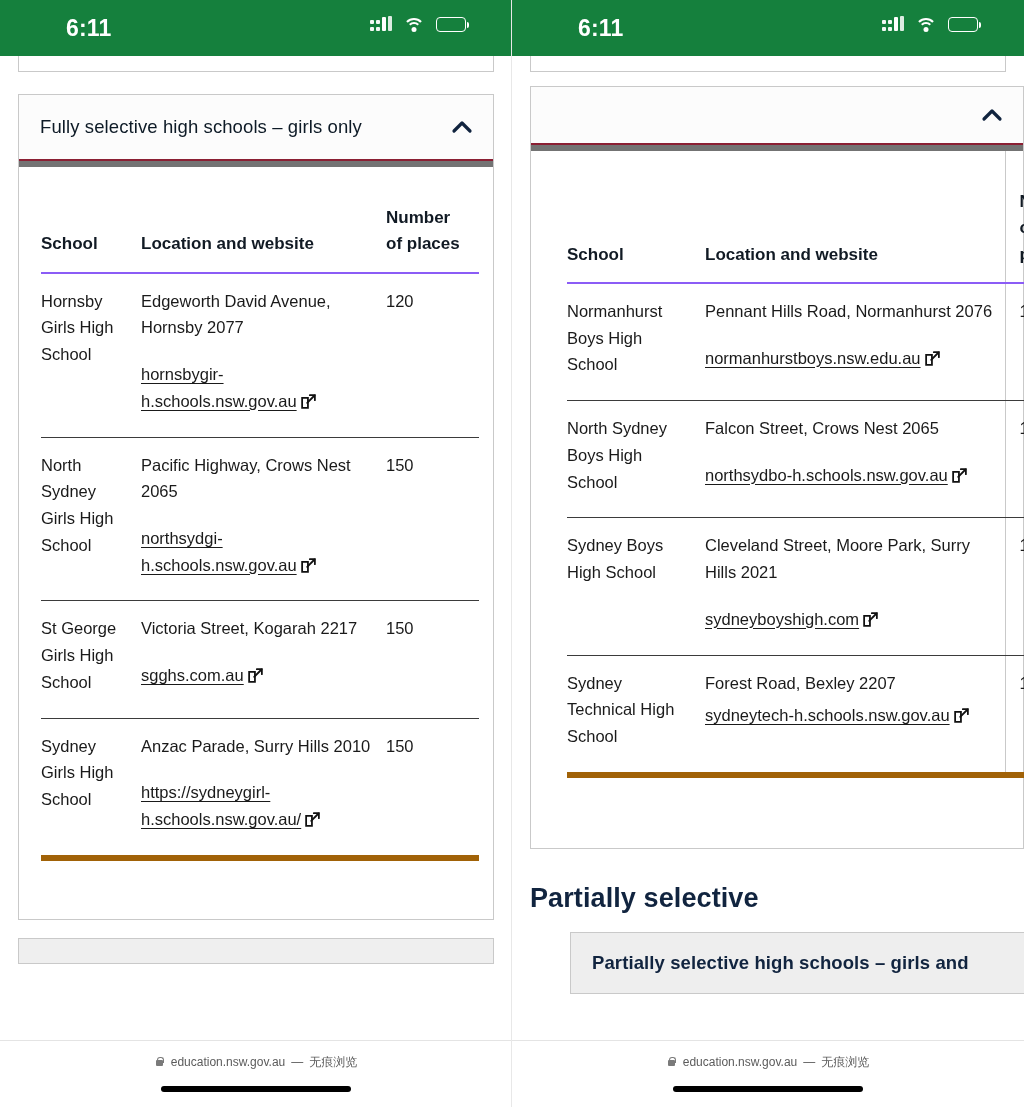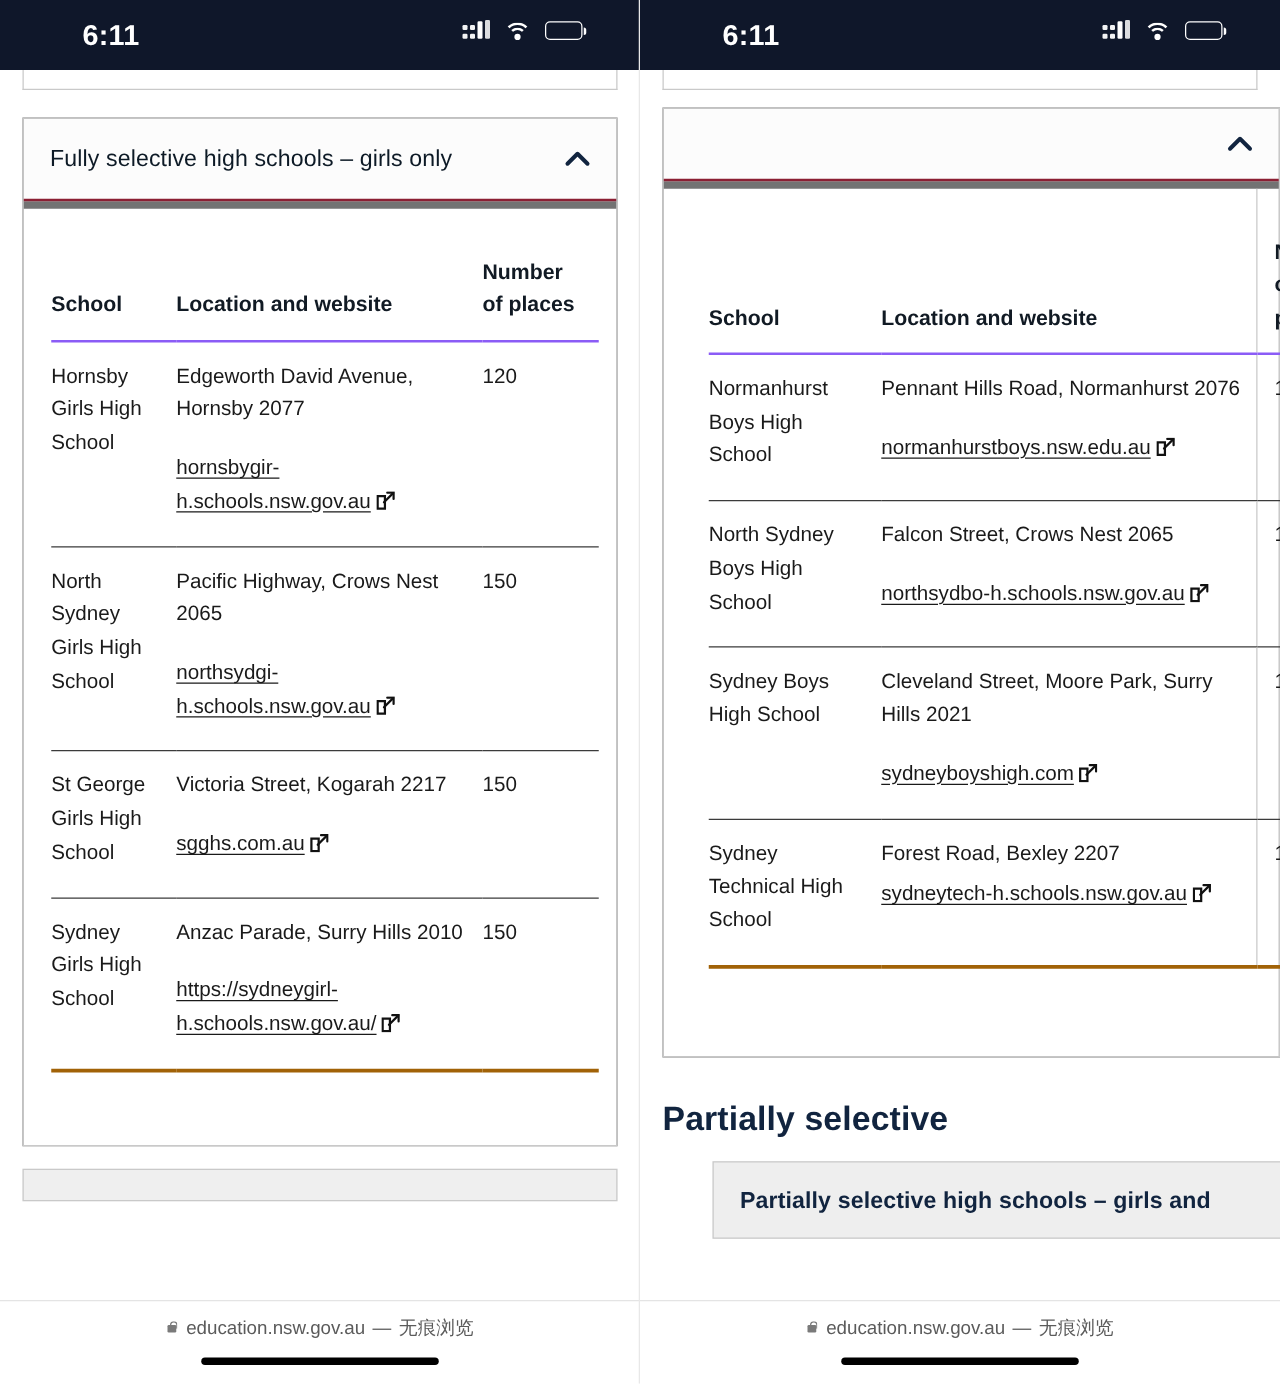--- a/index.html
+++ b/index.html
@@ -14,21 +14,21 @@
   
   .pane {
     position: absolute; top: 0; width: 512px; height: 1107px;
     background: #ffffff; overflow: hidden;
   }
   .pane-left  { left: 0; }
   .pane-right { left: 512px; }
 
   
   .statusbar {
-    position: relative; height: 56px; background: #0f172a;
+    position: relative; height: 56px; background: #15803d;
     display: flex; align-items: center; color:#fff;text-decoration:underline;
   }
   .sb-time {
     font-size: 23px; font-weight: 600; letter-spacing: .2px;
     position: absolute; left: 66px; top: 17px; line-height: 1;
   }
   .sb-icons {
     position: absolute; right: 46px; top: 16px;
     display: flex; align-items: center; gap: 11px;
   }
@@ -101,21 +101,21 @@
   table.sel th {
     text-align: left; font-size: 17px; font-weight: 700; color:#111a24;
     vertical-align: bottom; padding: 38px 10px 14px 0;
     border-bottom: 2px solid #8b5cf6; line-height: 1.55;
   }
   table.sel td {
     font-size: 16.5px; color: #1a1a1a; vertical-align: top;
     padding: 14px 10px 22px 0; border-bottom: 1px solid #3b3b3b;
     line-height: 1.62; word-break: break-word;
   }
-  table.sel tr:last-child td { border-bottom: 3px solid #a16207; }
+  table.sel tr:last-child td { border-bottom: 6px solid #a16207; }
   .tbl-wrap { padding: 0 22px; }
 
   .lnk {
     display: inline; color: #1a1a1a; text-decoration: underline;
     text-underline-offset: 2.5px;
   }
   .addr-gap { display:block; height: 20px; }
   .ext {
     display: inline-block; width: 15px; height: 15px;
     vertical-align: -2px; margin-left: 4px;
@@ -159,21 +159,21 @@
     height: 26px;
   }
 
   
   .chrome-bottom {
     position: absolute; left: 0; bottom: 0; width: 512px; height: 67px;
     background: #ffffff; border-top: 1px solid #e4e4e4;
   }
   .chrome-url {
     display: flex; align-items: center; justify-content: center;
-    gap: 6px; height: 42px; font-size: 15px; color: #5b5b5b;
+    gap: 6px; height: 42px; font-size: 12px; color: #5b5b5b;
   }
   .lock {
     width: 10px; height: 12px; position: relative; display: inline-block;
   }
   .lock:before {
     content:""; position:absolute; left:1.5px; top:4px; width:7px; height:6px;
     background:#7a7a7a; border-radius:1px;
   }
   .lock:after {
     content:""; position:absolute; left:2.6px; top:.5px; width:4.8px; height:5px;

